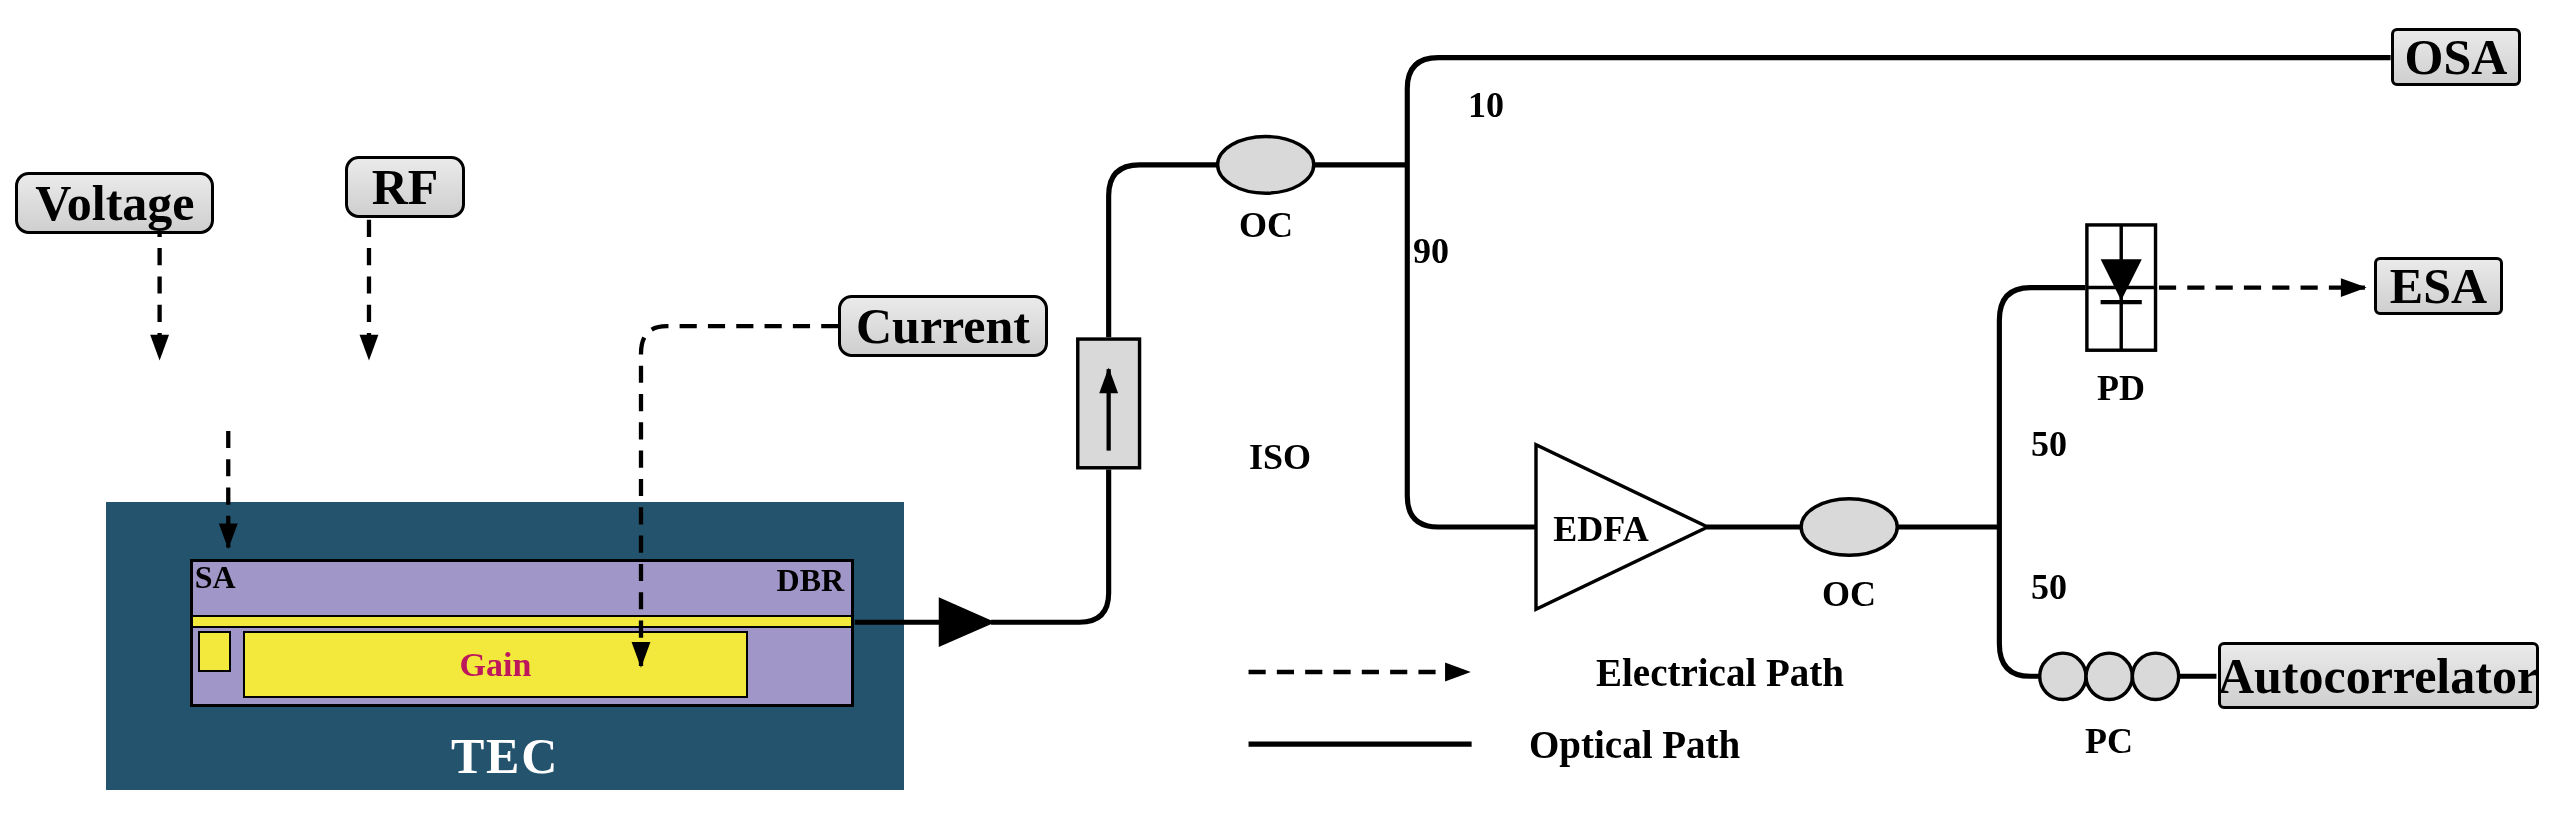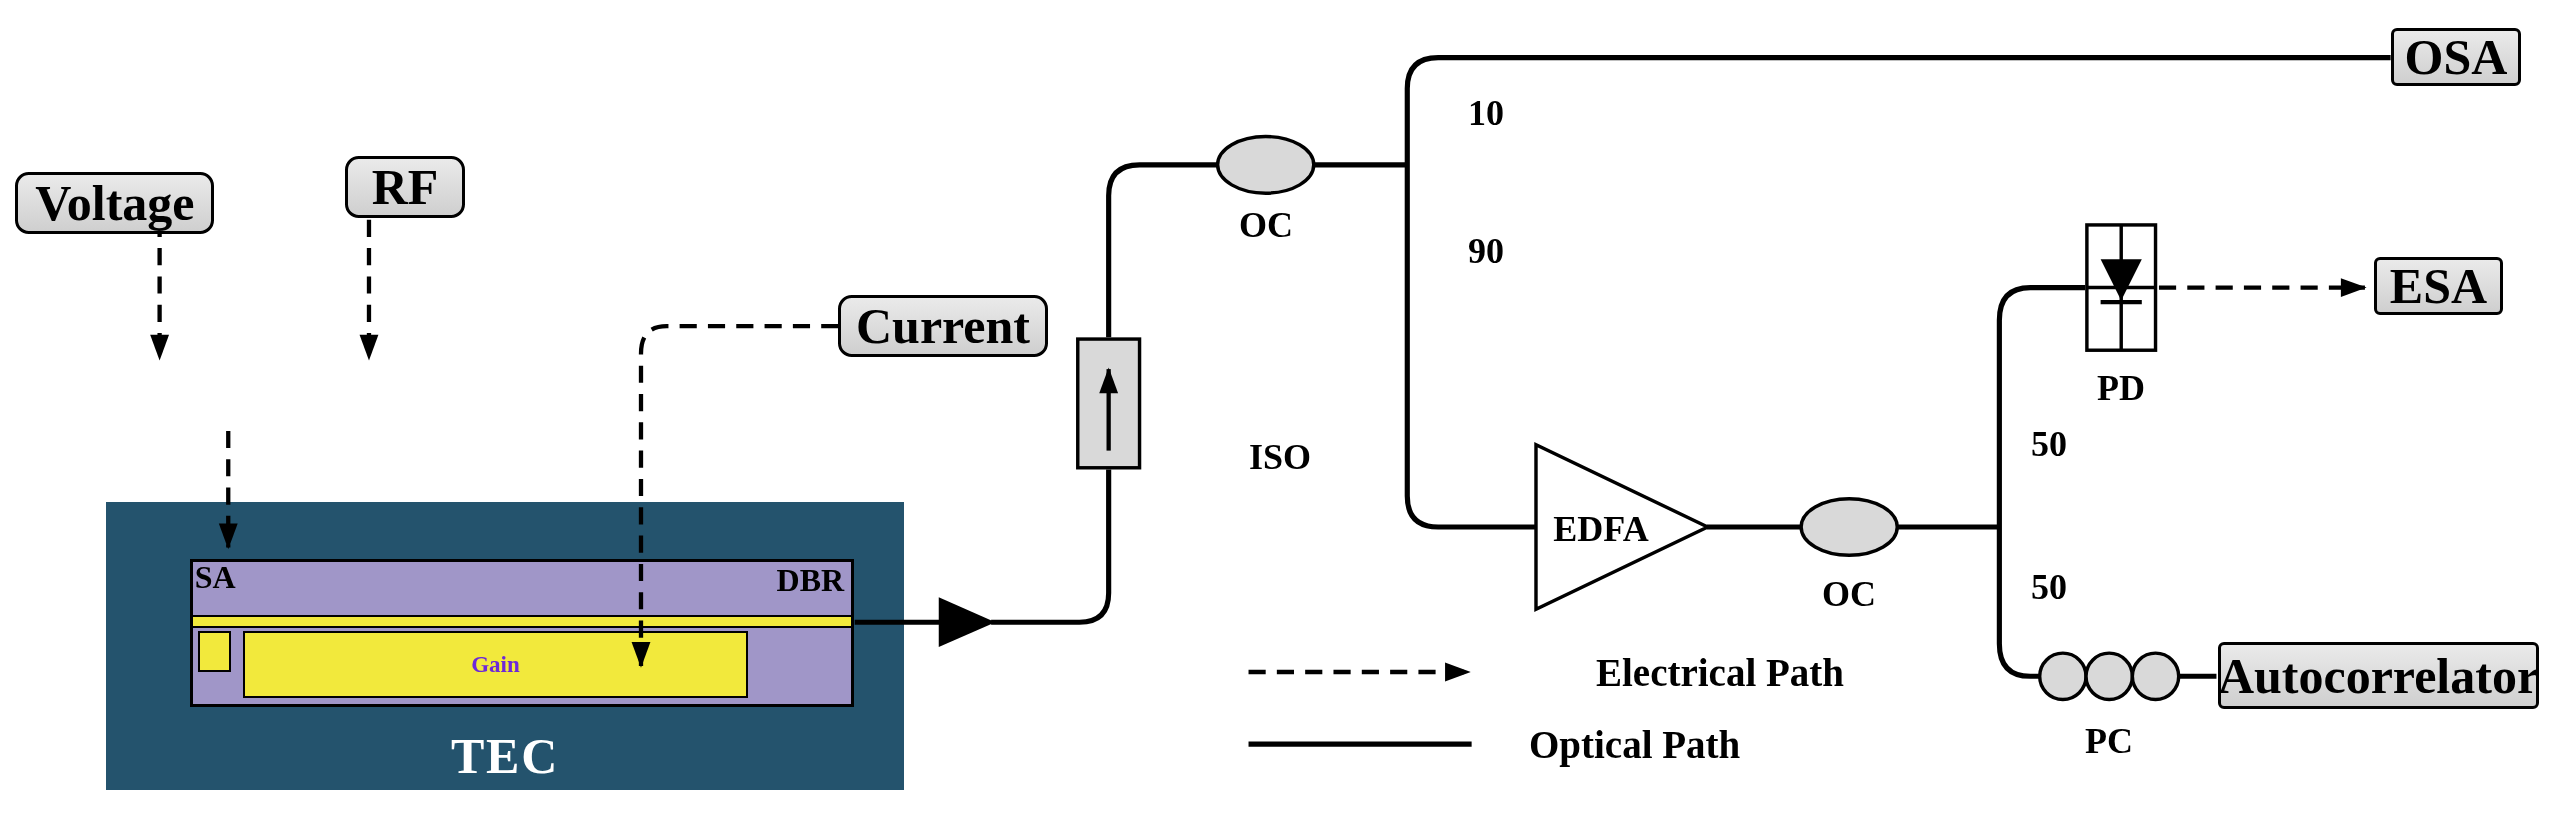--- a/index.html
+++ b/index.html
@@ -42,21 +42,21 @@
   }
   .sa-pad {
     position: absolute;
     left: 5.1px; top: 69px; width: 33px; height: 41px;
     background: #f2e93c;
     border: 2.6px solid #000;
   }
   .chip-lbl { position: absolute; font-weight: bold; font-size: 32px; color: #000; white-space: nowrap; }
   .sa-lbl  { left: 1.7px; top: -3.4px; }
   .dbr-lbl { right: 6.9px; top: 0px; }
-  .gain-lbl { font-weight: bold; font-size: 23px; color: #6d28d9; }
+  .gain-lbl { font-weight: bold; font-size: 34px; color: #be185d; }
   .tec-lbl {
     position: absolute; left: 50%; bottom: 5.1px; transform: translateX(-50%);
     font-weight: bold; font-size: 50px; color: #ffffff; letter-spacing: 1.7px;
   }
   svg.wires { position: absolute; left: 0; top: 0; z-index: 1; }
   .box {
     position: absolute;
     display: flex; align-items: center; justify-content: center;
     background: linear-gradient(#eaeaea, #cfcfcf);
     border: 3.4px solid #000;
@@ -142,22 +142,22 @@
 
   <div class="box" style="left:15.4px; top:172px; width:199px; height:62px;">Voltage</div>
   <div class="box" style="left:345px; top:156px; width:120px; height:62px;">RF</div>
   <div class="box" style="left:838px; top:295px; width:210px; height:62px;">Current</div>
   <div class="box sq" style="left:2391px; top:28px; width:130px; height:58px;">OSA</div>
   <div class="box sq" style="left:2374px; top:257px; width:129px; height:58px;">ESA</div>
   <div class="box sq" style="left:2218px; top:642px; width:321px; height:67px;">Autocorrelator</div>
 
   <span class="lbl center" style="left:1266px; top:225px;">OC</span>
   <span class="lbl center" style="left:1280px; top:457px;">ISO</span>
-  <span class="lbl center" style="left:1486px; top:105px;margin-top:8px;">10</span>
-  <span class="lbl center" style="left:1486px; top:251px;">90</span>
+  <span class="lbl center" style="left:1486px; top:105px;">10</span>
+  <span class="lbl center" style="left:1431px; top:251px;">90</span>
   <span class="lbl center" style="left:1601px; top:529px;">EDFA</span>
   <span class="lbl center" style="left:1849px; top:594px;">OC</span>
   <span class="lbl center" style="left:2121px; top:388px;">PD</span>
   <span class="lbl center" style="left:2049px; top:444px;">50</span>
   <span class="lbl center" style="left:2049px; top:587px;">50</span>
   <span class="lbl center" style="left:2109px; top:741px;">PC</span>
   <span class="lbl legend vcenter" style="left:1596px; top:672px;">Electrical Path</span>
   <span class="lbl legend vcenter" style="left:1529px; top:744px;">Optical Path</span>
 
 </div>

